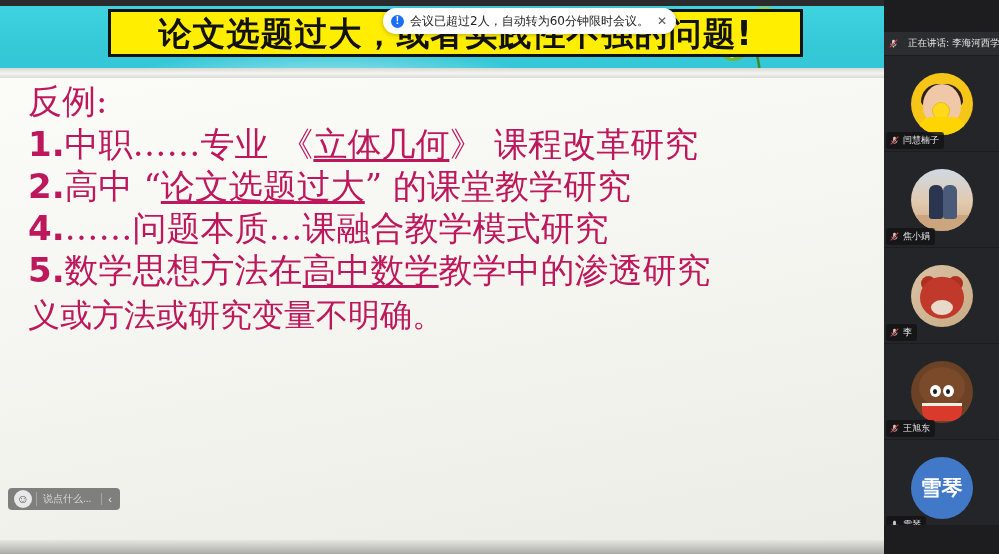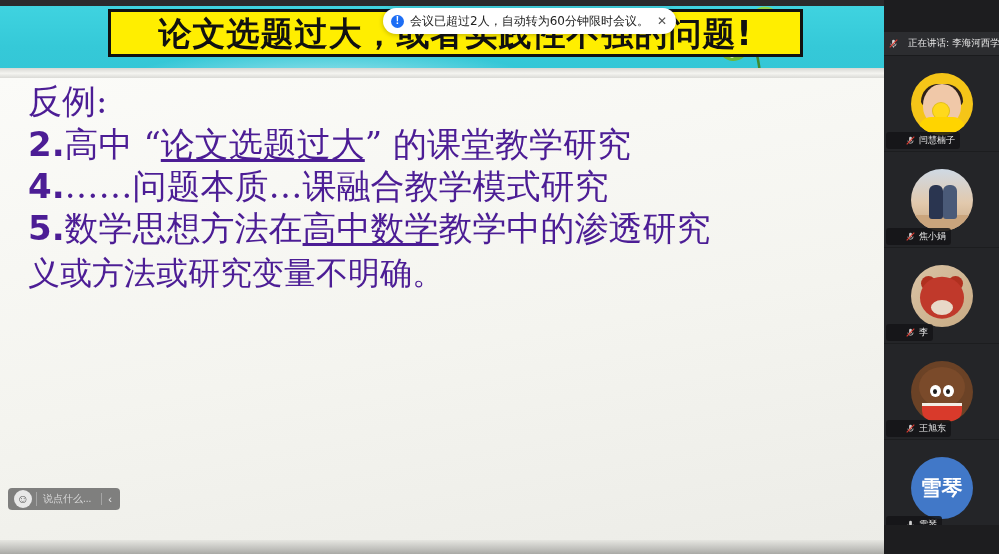--- a/index.html
+++ b/index.html
@@ -54,21 +54,21 @@
   }
   .title-band span {
     font-family:"DejaVu Sans", sans-serif;
     font-size:33px; font-weight:700; color:#111; letter-spacing:1px;
     white-space:nowrap; line-height:1;
   }
 
   
   .content {
     position:absolute; left:28px; top:84px; width:900px;
-    color:#4c1d95;
+    color:#be185d;
     font-family:"DejaVu Serif", serif;
   }
   .line { white-space:nowrap; line-height:1.0; }
   .l-head { font-size:34px; margin-bottom:9px; }
   .l-item { font-size:34px; margin-bottom:8px; }
   .l-item b { font-family:"DejaVu Sans", sans-serif; font-weight:700; }
   .u { text-decoration:underline; text-underline-offset:3px; }
   .l-note { font-size:32px; margin-top:4px; line-height:1.25; }
 
   
@@ -149,21 +149,21 @@
     display:flex;align-items:center;justify-content:center;
   }
   .av-txt {
     color:#fff; font-size:21px; font-weight:700;
     font-family:"DejaVu Sans", sans-serif;
   }
   .name-pill {
     position:absolute; left:2px; bottom:2px;
     display:flex; align-items:center; gap:3px;
     background:rgba(20,20,22,.85);
-    border-radius:3px; padding:2px 5px 2px 19px;
+    border-radius:3px; padding:2px 5px 2px 3px;
   }
   .name-pill span.nm {
     font-size:9px; color:#eaeaea;
     font-family:"DejaVu Sans", sans-serif; white-space:nowrap;
   }
   .mini-mic { width:11px; height:11px; flex:0 0 auto; }
 
   
   .av-yellow { background:#f5c518; }
   .av-yellow .face {
@@ -264,20 +264,23 @@
   <div class="slide-body"></div>
   <div class="slide-bottom-edge"></div>
 
   <div class="title-band">
     <span>论文选题过大，或者实践性不强的问题!</span>
   </div>
 
   <div class="content">
     <div class="line l-head">反例:</div>
 
+    <div class="line l-item">
+      <b>1.</b><span>中职……专业 《</span><span class="u">立体几何</span><span>》 课程改革研究</span>
+    </div>
 
     <div class="line l-item">
       <b>2.</b><span>高中 “</span><span class="u">论文选题过大</span><span>” 的课堂教学研究</span>
     </div>
 
 
     <div class="line l-item">
       <b>4.</b><span>……问题本质…课融合教学模式研究</span><span class="u"></span><span></span>
     </div>
 

